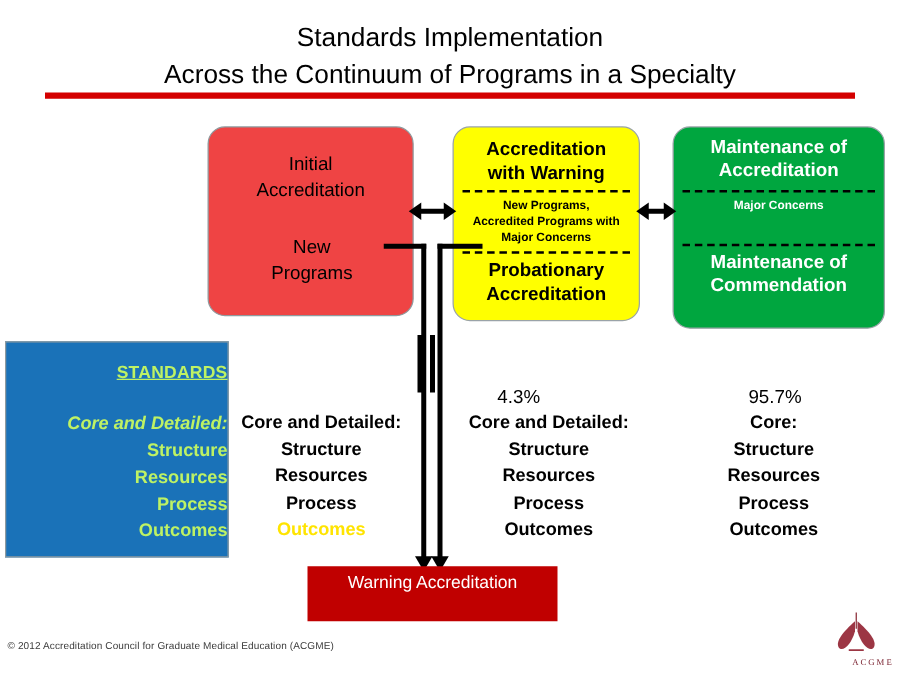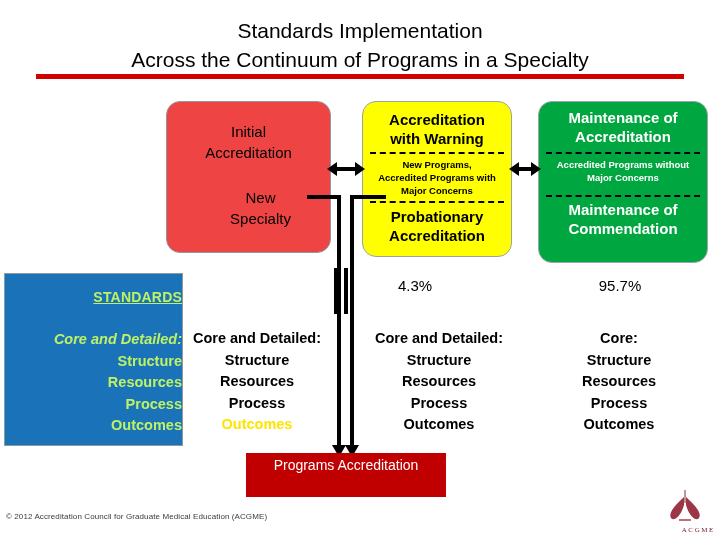--- a/index.html
+++ b/index.html
@@ -57,21 +57,21 @@
     height: 152px;
     background: #ef4444;
     border-color: #8f9a9e;
   }
   .box-blue .line {
     color: #000000;
     font-size: 15px;
     line-height: 21px;
   }
   .box-blue .grp1 { position: absolute; left: 0; top: 19px; width: 100%; }
-  .box-blue .grp2 { position: absolute; left: 12px; top: 85px; width: 100%; }
+  .box-blue .grp2 { position: absolute; left: 1px; top: 85px; width: 100%; }
 
   .box-yellow {
     left: 362px;
     top: 101px;
     width: 150px;
     height: 156px;
     background: #ffff00;
     border-color: #9aa3a8;
   }
   .box-green {
@@ -234,20 +234,21 @@
   #col2 { left: 178px; top: 328px; width: 158px; }
   #col3 { left: 360px; top: 328px; width: 158px; }
   #col4 { left: 540px; top: 328px; width: 158px; }
 
   
   .pct {
     position: absolute;
     text-align: center;
     font-size: 15px;
     color: #000000;
+    margin-top: 32px;
   }
   #pct1 { left: 360px; top: 277px; width: 110px; }
   #pct2 { left: 545px; top: 277px; width: 150px; }
 
   
   .divline {
     position: absolute;
     width: 4px;
     background: #000000;
   }
@@ -289,21 +290,21 @@
   </div>
   <div class="title-rule"></div>
 
   <div class="stagebox box-blue">
     <div class="grp1">
       <div class="line">Initial</div>
       <div class="line">Accreditation</div>
     </div>
     <div class="grp2">
       <div class="line">New</div>
-      <div class="line">Specialty</div>
+      <div class="line">Programs</div>
     </div>
   </div>
 
   <div class="stagebox box-yellow">
     <div class="seg seg-head" id="y-top">
       <div>Accreditation</div>
       <div>with Warning</div>
     </div>
     <div class="dashline" id="y-d1"></div>
     <div class="seg seg-mid" id="y-mid">
@@ -318,21 +319,20 @@
     </div>
   </div>
 
   <div class="stagebox box-green">
     <div class="seg seg-head" id="g-top">
       <div>Maintenance of</div>
       <div>Accreditation</div>
     </div>
     <div class="dashline" id="g-d1"></div>
     <div class="seg seg-mid" id="g-mid">
-      <div>Accredited Programs without</div>
       <div>Major Concerns</div>
     </div>
     <div class="dashline" id="g-d2"></div>
     <div class="seg seg-head" id="g-bot">
       <div>Maintenance of</div>
       <div>Commendation</div>
     </div>
   </div>
 
   <div class="harrow" id="arrow-blue-yellow">
@@ -393,21 +393,21 @@
 
   <div class="stdcol" id="col4">
     <div>Core:</div>
     <div>Structure</div>
     <div>Resources</div>
     <div>Process</div>
     <div>Outcomes</div>
   </div>
 
   <div class="redbox">
-    <div>Programs Accreditation</div>
+    <div>Warning Accreditation</div>
   </div>
 
   <div class="footer">© 2012 Accreditation Council for Graduate Medical Education (ACGME)</div>
 
   <div class="logo">
     <svg width="60" height="40" viewBox="0 0 60 40">
       <path d="M30 3 L30 16" stroke="#8b2b36" stroke-width="1" fill="none"></path>
       <path d="M29 10 C20 18, 13 26, 16 31 C19 35, 26 29, 29 18 Z" fill="#9c3644"></path>
       <path d="M31 10 C40 18, 47 26, 44 31 C41 35, 34 29, 31 18 Z" fill="#9c3644"></path>
       <path d="M24 33 L36 33" stroke="#9c3644" stroke-width="1.4" fill="none"></path>

